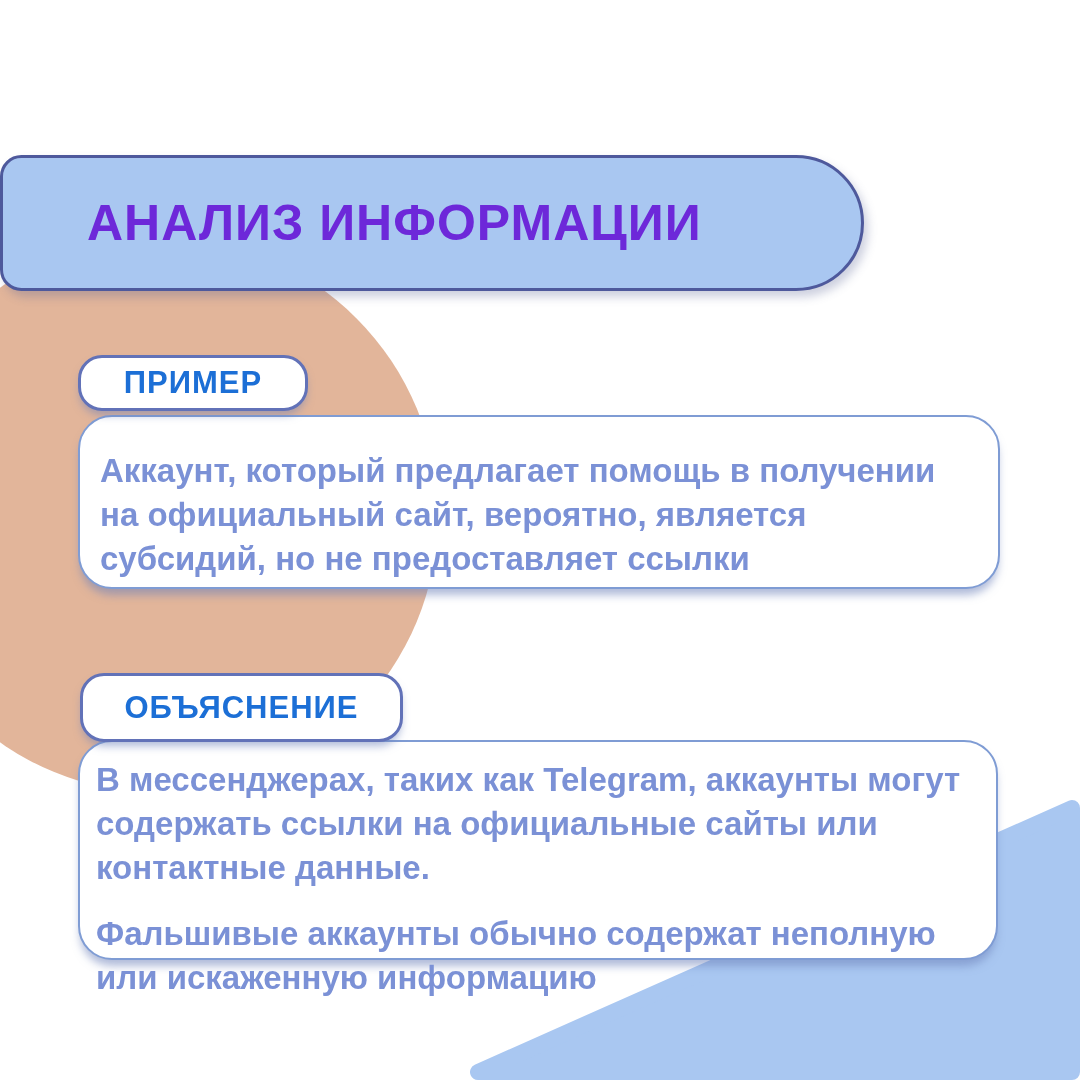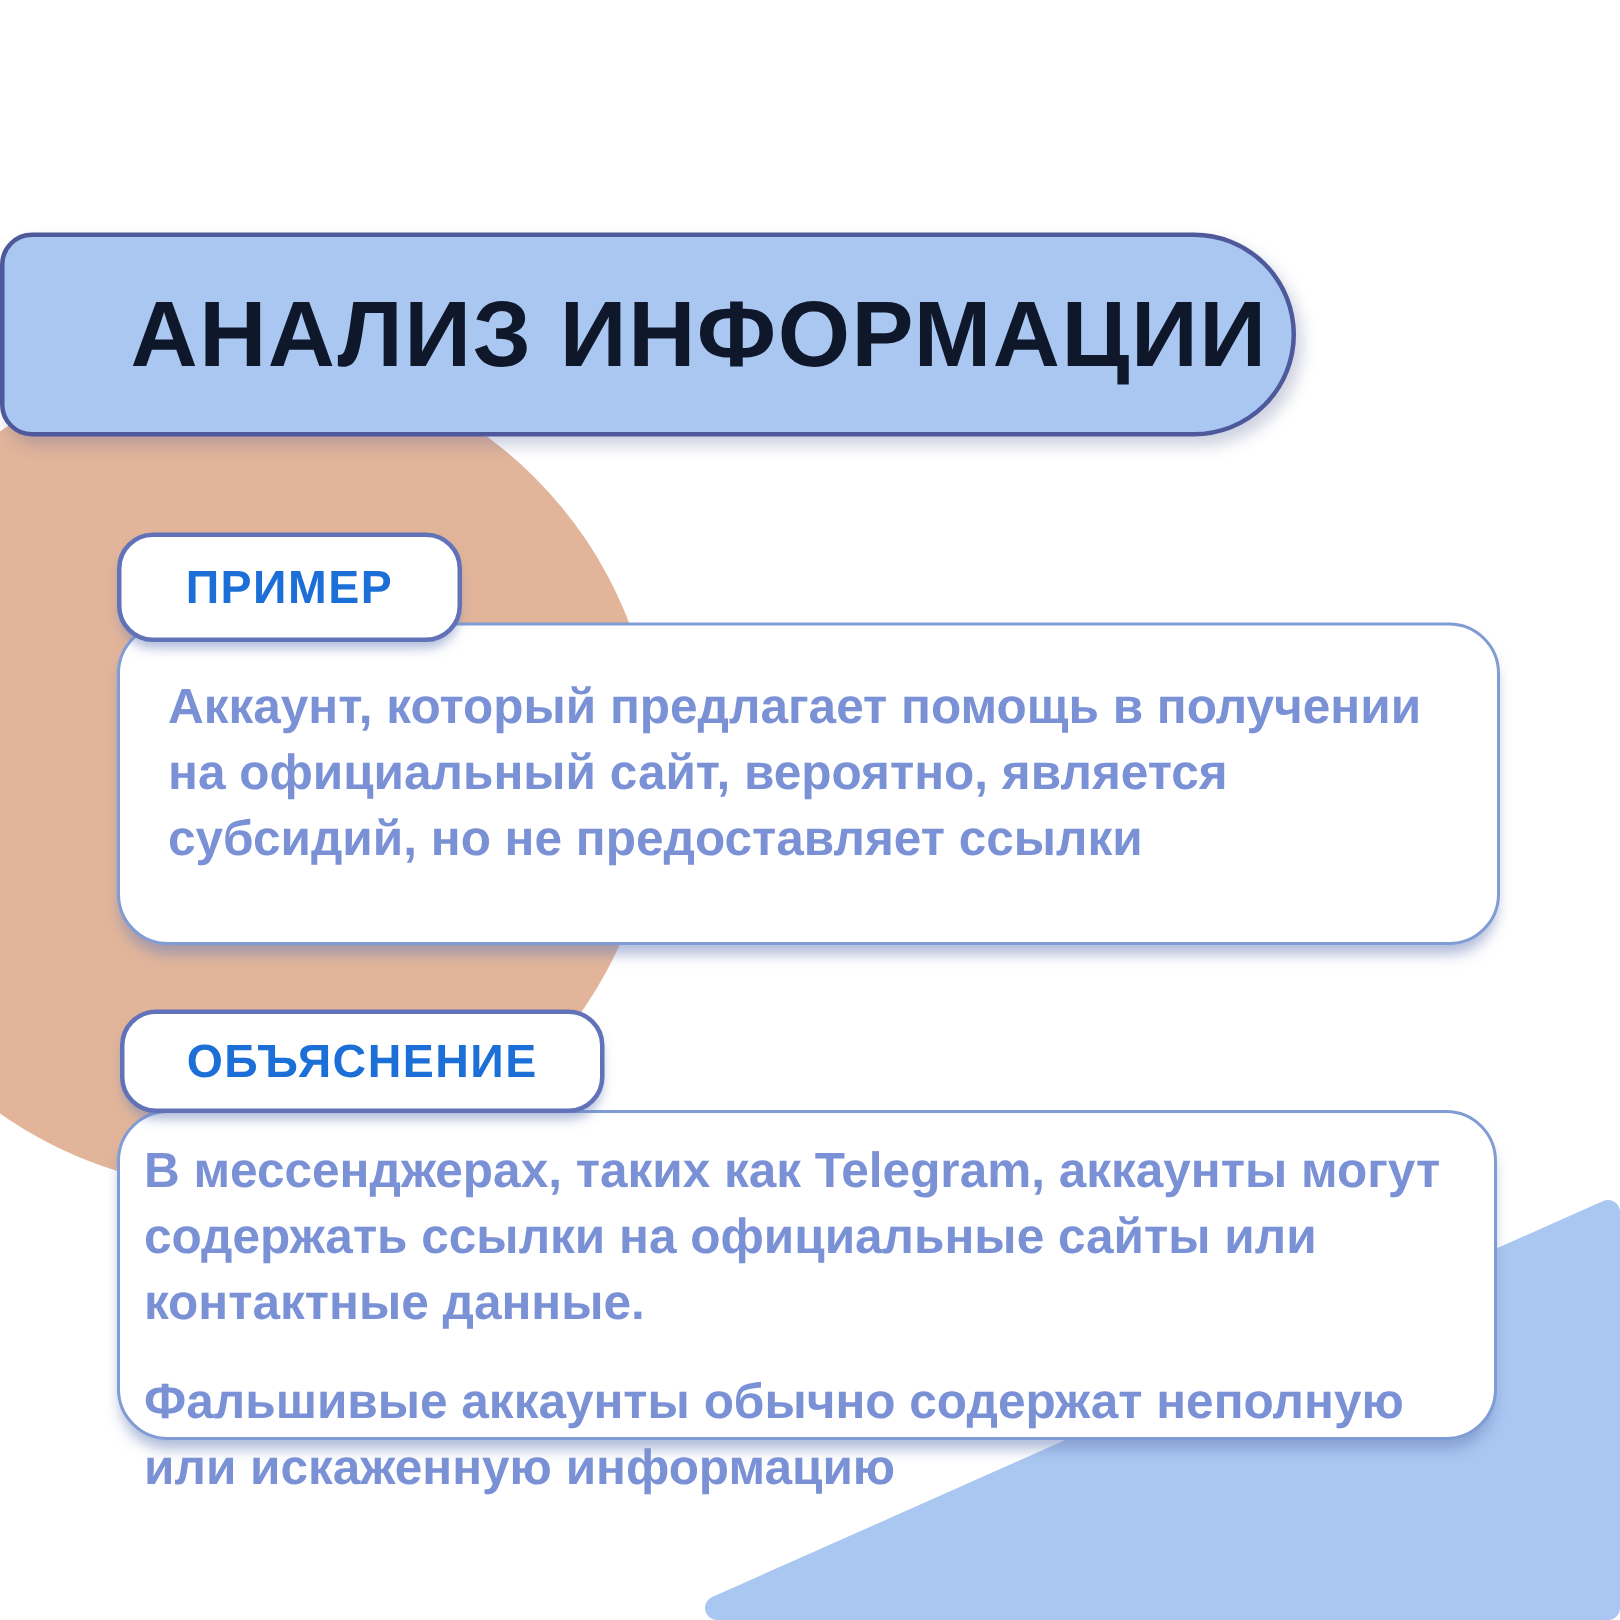--- a/index.html
+++ b/index.html
@@ -34,55 +34,55 @@
     box-sizing:border-box;
     background:#a9c7f1;
     border:3px solid #4e599c;
     border-radius:22px 70px 70px 22px;
     box-shadow:4px 6px 10px rgba(90,100,150,0.30);
     z-index:2;
     display:flex;align-items:center;
     padding-left:84px;
   }
   .banner span{
-    color:#0f172a;
-    font-size:62px;
+    color:#6d28d9;
+    font-size:50px;
     letter-spacing:1px;
     white-space:nowrap;
   }
   
   .badge{
     position:absolute;
     box-sizing:border-box;
     background:#ffffff;
     border:3px solid #6272b8;
     border-radius:24px;
     box-shadow:0 6px 8px -2px rgba(110,130,185,0.55);
     z-index:4;
     display:flex;align-items:center;justify-content:center;
   }
   .badge span{
     color:#1c6fd6;
     font-size:31px;
     letter-spacing:1px;
     white-space:nowrap;
   }
-  .badge1{left:78px;top:355px;width:230px;height:73px;}
+  .badge1{left:78px;top:355px;width:230px;height:56px;}
   .badge2{left:80px;top:673px;width:323px;height:69px;}
   
   .card{
     position:absolute;
     box-sizing:border-box;
     background:#ffffff;
     border:2px solid #7f9cd4;
     border-radius:34px;
     box-shadow:0 8px 9px -2px rgba(110,130,185,0.55);
     z-index:3;
   }
-  .card1{left:78px;top:415px;width:922px;height:215px;padding:32px 10px 0 32px;}
+  .card1{left:78px;top:415px;width:922px;height:174px;padding:32px 10px 0 20px;}
   .card2{left:78px;top:740px;width:920px;height:220px;padding:16px 10px 0 16px;}
   .line{
     color:#7b91d6;
     font-size:33px;
     line-height:44px;
     min-height:44px;
     white-space:nowrap;
   }
   .spacer{height:22px;}
 </style>

